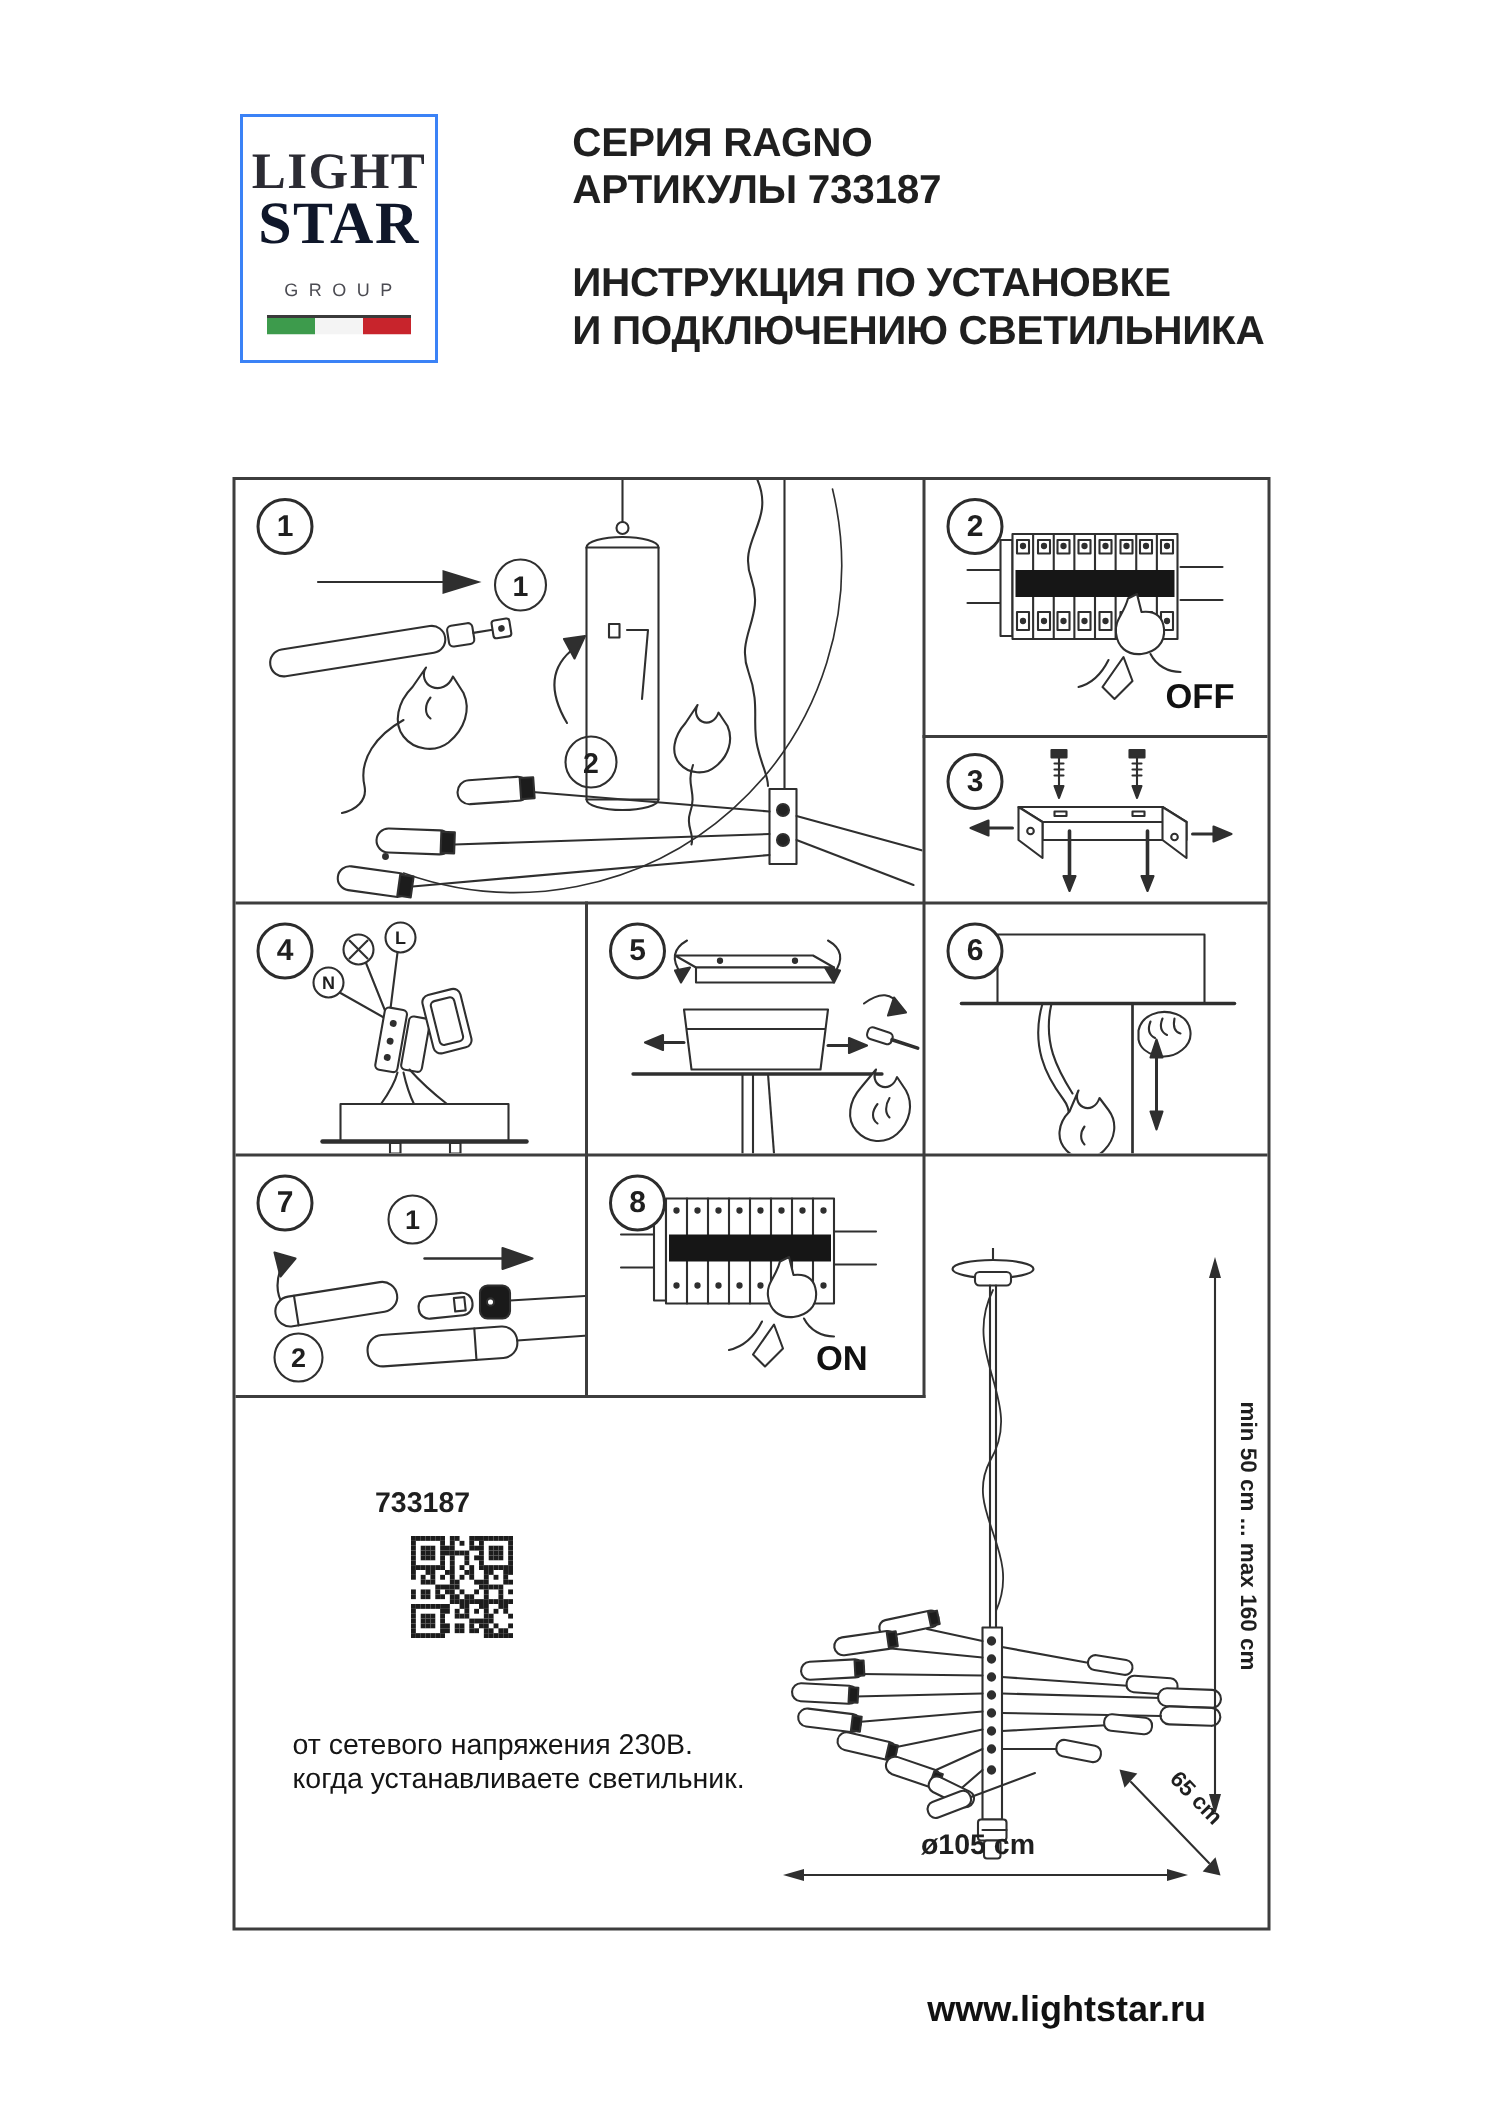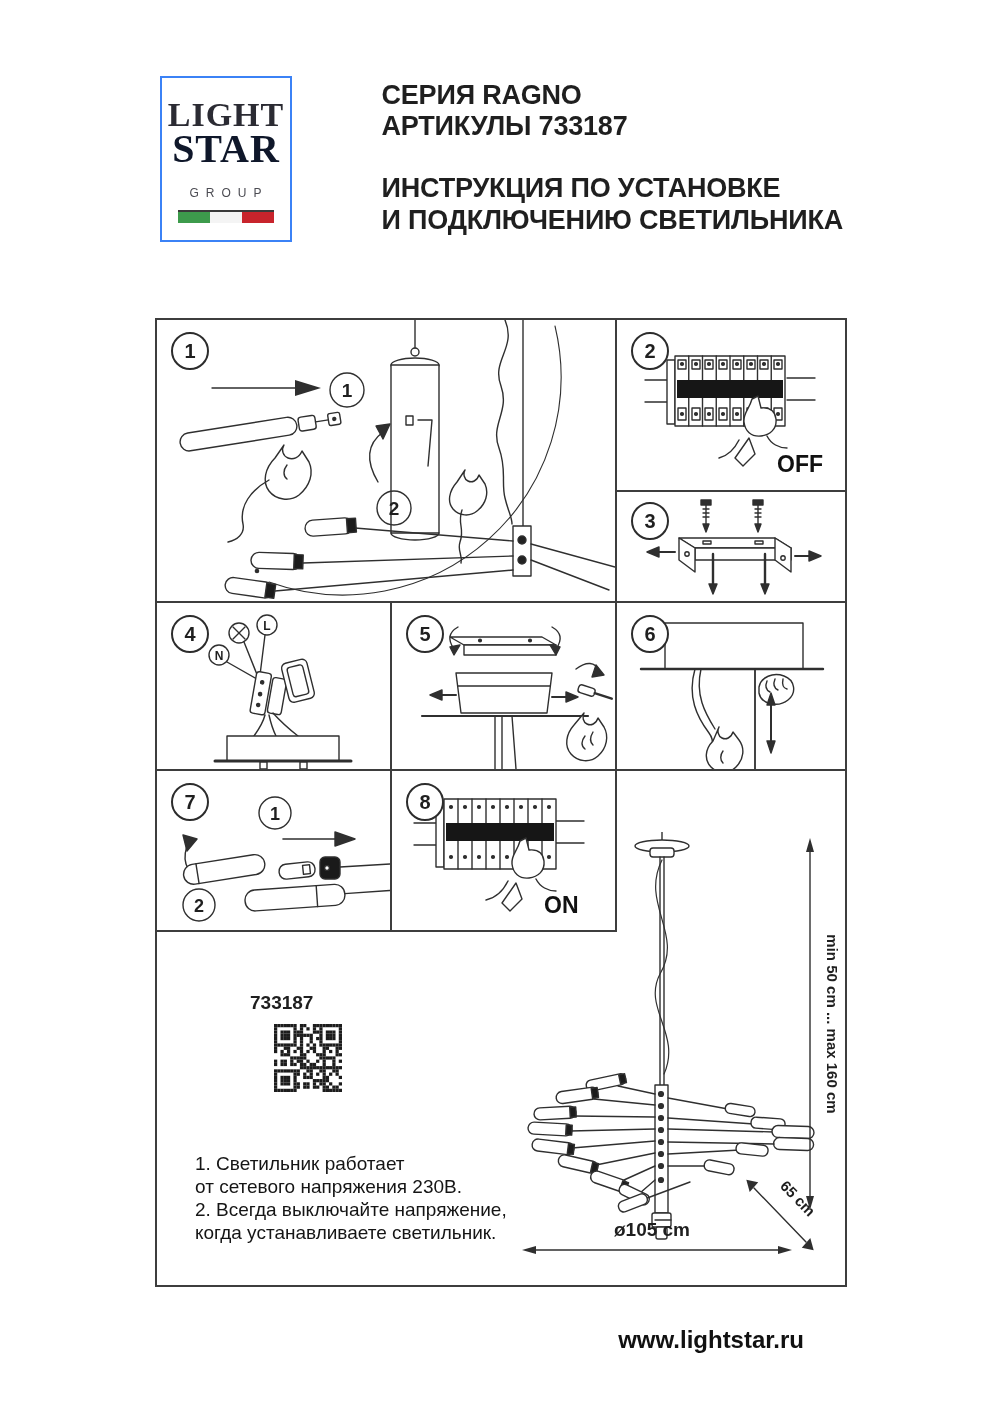--- a/index.html
+++ b/index.html
@@ -709,23 +709,21 @@
       <rect x="24" y="80" width="4" height="4"></rect>
       <rect x="60" y="80" width="4" height="4"></rect>
       <rect x="64" y="80" width="4" height="4"></rect>
       <rect x="68" y="80" width="4" height="4"></rect>
       <rect x="72" y="80" width="4" height="4"></rect>
       <rect x="76" y="80" width="4" height="4"></rect>
       <rect x="80" y="80" width="4" height="4"></rect>
     </svg>
 
   <div class="abs notes" style="left:38px;top:832px;width:340px;">
-    <div>1. Светильник работает</div>
     <div>от сетевого напряжения 230В.</div>
-    <div>2. Всегда выключайте напряжение,</div>
     <div>когда устанавливаете светильник.</div>
   </div>
 
   <svg class="abs" style="left:365px;top:512px;" width="323" height="440" viewBox="0 0 323 440">
     <g class="ink-stroke">
       <line x1="140" y1="0" x2="140" y2="8"></line>
       <ellipse cx="140" cy="14" rx="27" ry="6" fill="#fff"></ellipse>
       <rect x="128" y="16" width="24" height="9" rx="3" fill="#fff"></rect>
     </g>
     <g class="ink-stroke">

